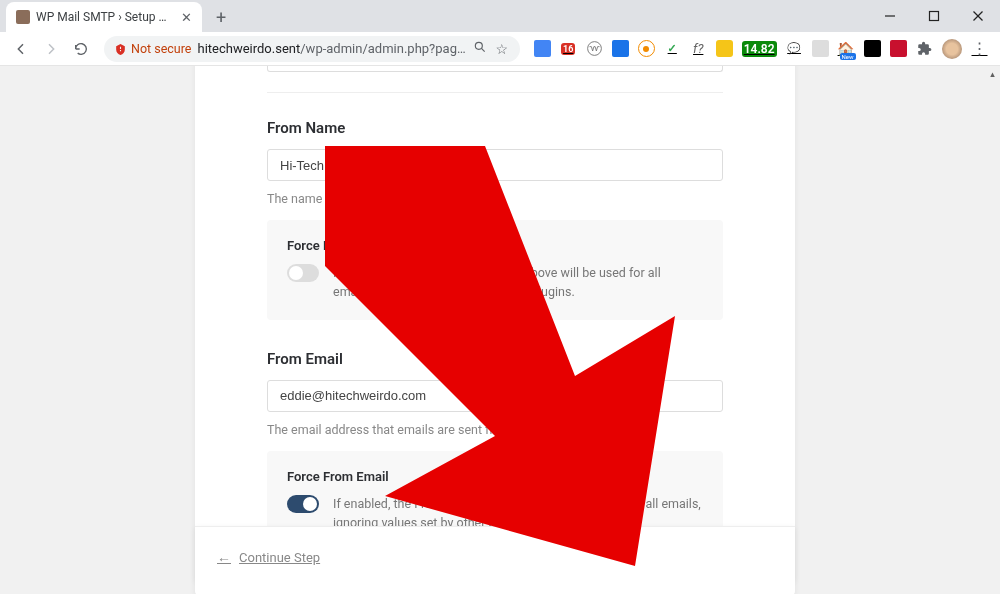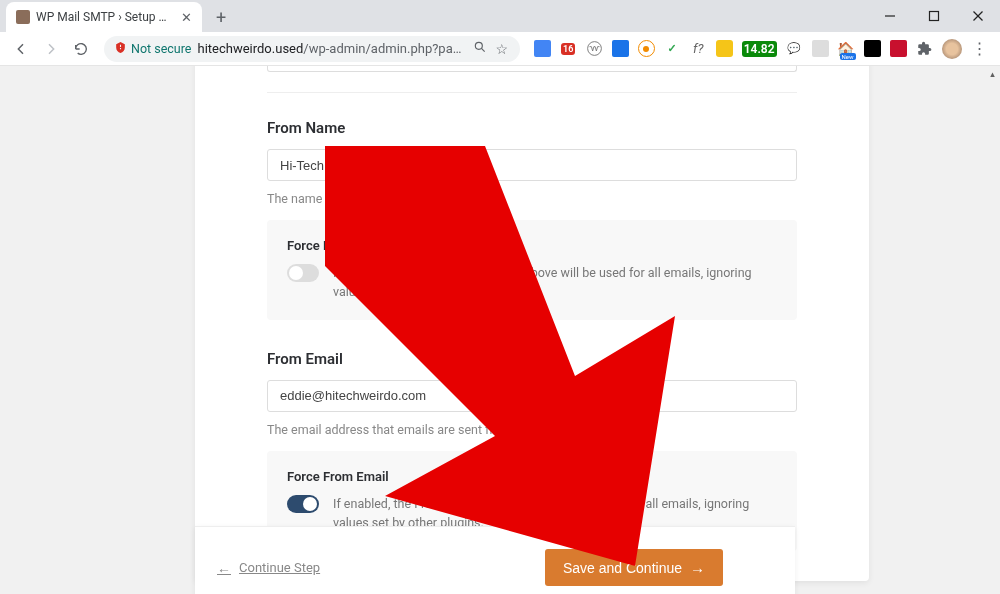--- a/index.html
+++ b/index.html
@@ -81,32 +81,33 @@
       border-radius: 13px;
       display: flex;
       align-items: center;
       padding: 0 10px;
       gap: 6px;
       font-size: 13px;
       margin: 0 6px;
       overflow: hidden;
     }
     .security {
-      display: flex; align-items: flex-start; gap: 4px;
-      color: #0f766e;
+      display: flex; align-items: flex-end; gap: 4px;
+      color: #c2410c;
       font-size: 12.5px;
       white-space: nowrap;
     }
     .security svg { width: 13px; height: 13px; fill: #d93025; }
     .url { color: #5f6368; white-space: nowrap; overflow: hidden; text-overflow: ellipsis; flex: 1; }
     .url .host { color: #202124; }
     .addr-icon { color: #5f6368; width: 16px; text-align: center; font-size: 14px; }
     .ext-icons {
       display: flex; align-items: center; gap: 9px;
       padding: 0 4px;
+      text-decoration: underline;
     }
     .ext-icon {
       width: 17px; height: 17px;
       display: flex; align-items: center; justify-content: center;
       font-size: 11px;
     }
     .ext-badge {
       background: #d93025; color: #fff;
       border-radius: 3px; padding: 1px 2px;
       font-size: 9px; font-weight: 600;
@@ -137,21 +138,21 @@
       position: absolute; top: 0; right: 0;
       width: 15px; height: 15px;
       display:flex;align-items:center;justify-content:center;
       color: #606060; font-size: 9px;
     }
 
     .card {
       position: absolute;
       left: 195px;
       top: -8px;
-      width: 674px;
+      width: 600px;
       background: #fff;
       border-radius: 4px;
       box-shadow: 0 2px 6px rgba(0,0,0,0.07);
       padding: 0 72px 30px 72px;
     }
     .top-field-remnant {
       height: 14px;
       border: 1px solid #ddd;
       border-top: none;
       border-radius: 0 0 3px 3px;
@@ -310,21 +311,21 @@
         </svg>
     </div>
     <div class="address-bar">
       <div class="security">
         <svg viewBox="0 0 24 24">
             <path d="M12 2L4 6v6c0 5 3.4 9.3 8 10 4.6-.7 8-5 8-10V6l-8-4zm-1 13v-2h2v2h-2zm0-4V7h2v4h-2z"></path>
           </svg>
         <span>Not secure</span>
       </div>
       <span class="url">
-        <span class="host">hitechweirdo.used</span><span>/wp-admin/admin.php?page=wp-mail-smtp-setup-wi...</span>
+        <span class="host">hitechweirdo.sent</span><span>/wp-admin/admin.php?page=wp-mail-smtp-setup-wi...</span>
       </span>
       <span class="addr-icon">
         <svg width="14" height="14" viewBox="0 0 24 24" fill="none" stroke="#5f6368" stroke-width="2">
             <circle cx="10" cy="10" r="6"></circle>
             <line x1="20" y1="20" x2="14.5" y2="14.5"></line>
           </svg>
       </span>
       <span class="addr-icon">☆</span>
     </div>
     <div class="ext-icons">
@@ -404,24 +405,20 @@
         <div class="toggle-desc">If enabled, the From Email setting above will be used for all emails, ignoring values set by other plugins.</div>
       </div>
     </div>
   </div>
 
   <div class="footer">
     <div class="prev-link">
       <span class="arrow">←</span>
       <span>Continue Step</span>
     </div>
-    <button class="save-btn">
-      <span>Save and Continue</span>
-      <span class="arrow">→</span>
-    </button>
   </div>
 
   <div class="scroll-track">
     <div class="scroll-up">▴</div>
   </div>
 
   <div class="red-arrow">
     <svg viewBox="0 0 380 490">
       <polygon points="0,0 160,0 250,230 350,170 310,420 60,350 170,290 0,120" fill="#E60000"></polygon>
     </svg>

